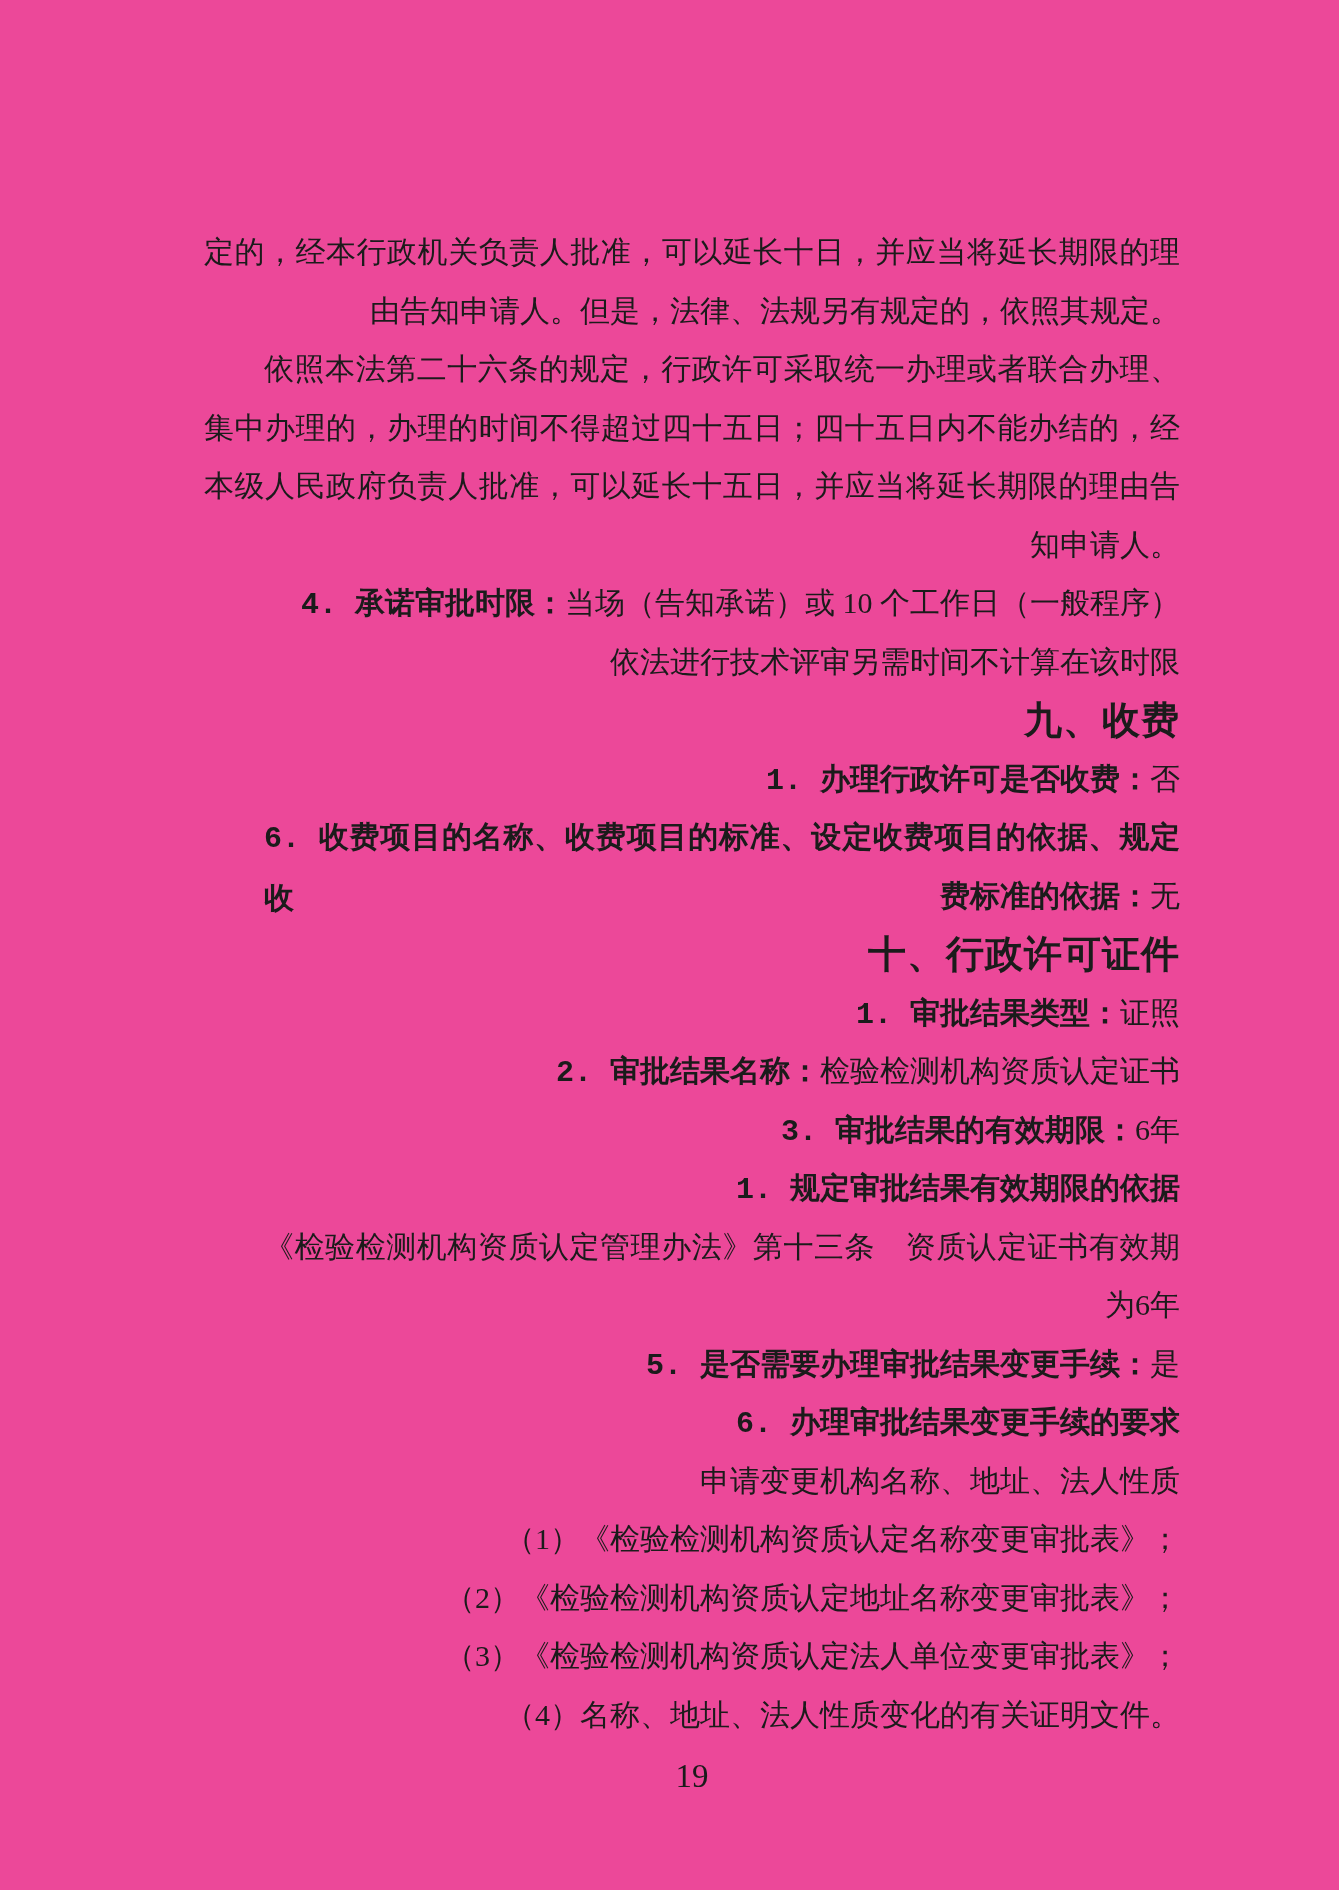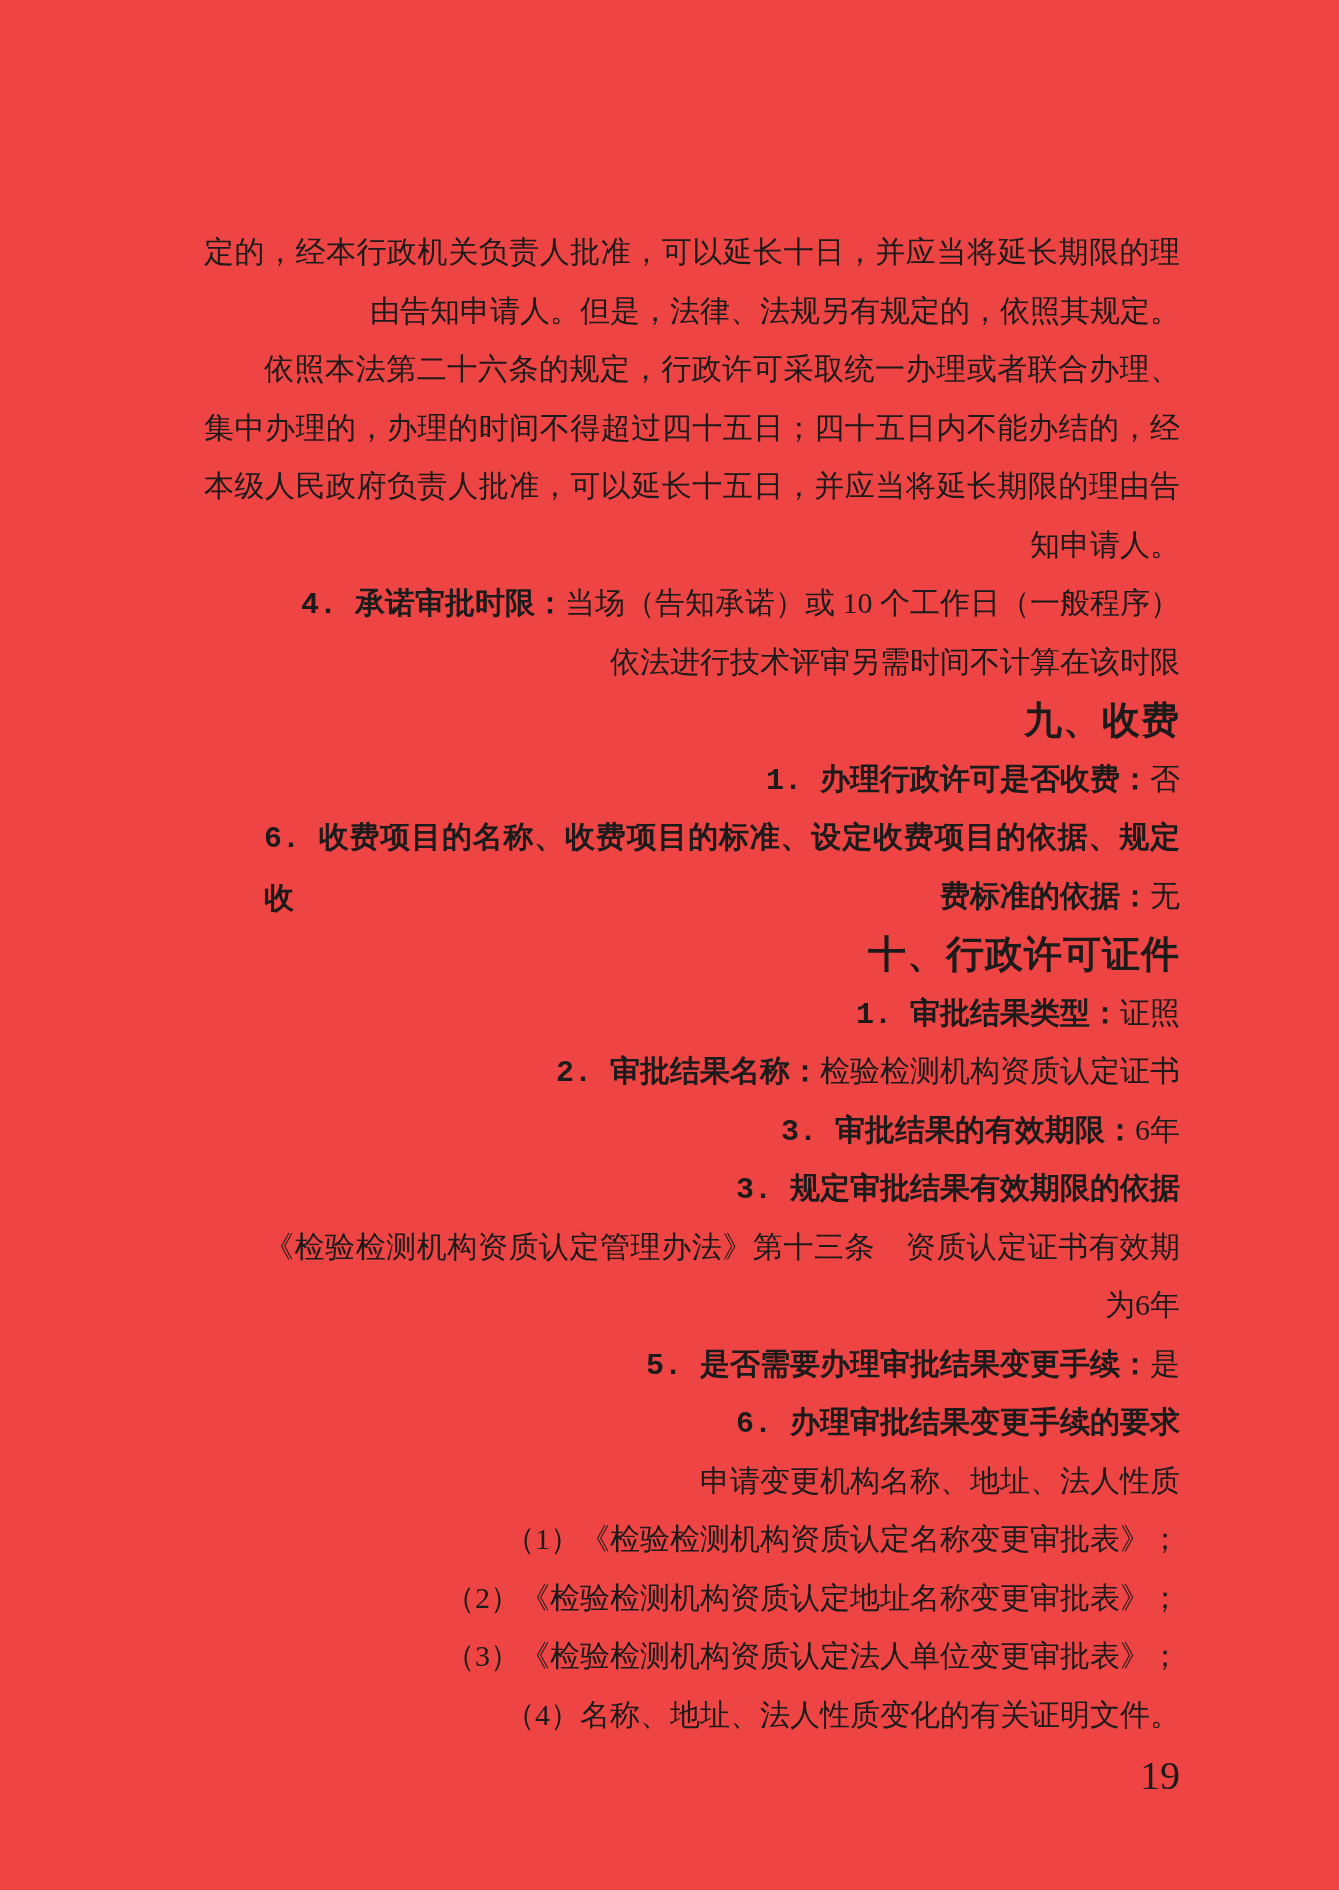--- a/index.html
+++ b/index.html
@@ -43,48 +43,48 @@
     letter-spacing: 1px;
     font-weight: bold;
   }
   .seg-b { font-weight: bold; font-family: Liberation Mono, monospace; }
   .seg-n { font-weight: normal; }
   .page-number {
     position: absolute;
     left: 204px;
     top: 1756px;
     width: 976px;
-    text-align: right;
-    font-size: 40px;
+    text-align: center;
+    font-size: 33px;
     line-height: 40px;
     color: #1b1b1b;
   }
 </style>
 </head>
 <body>
 
-<div class="page" style="background: #ef4444; color: rgb(27, 27, 27);">
+<div class="page" style="background: #ec4899; color: rgb(27, 27, 27);">
   <div class="text-block" id="text-block">
       <div class="line fill"><span class="seg-n">定的，经本行政机关负责人批准，可以延长十日，并应当将延长期限的理</span></div>
       <div class="line"><span class="seg-n">由告知申请人。但是，法律、法规另有规定的，依照其规定。</span></div>
       <div class="line indent fill"><span class="seg-n">依照本法第二十六条的规定，行政许可采取统一办理或者联合办理、</span></div>
       <div class="line fill"><span class="seg-n">集中办理的，办理的时间不得超过四十五日；四十五日内不能办结的，经</span></div>
       <div class="line fill"><span class="seg-n">本级人民政府负责人批准，可以延长十五日，并应当将延长期限的理由告</span></div>
       <div class="line"><span class="seg-n">知申请人。</span></div>
       <div class="line indent"><span class="seg-b">4. 承诺审批时限：</span><span class="seg-n">当场（告知承诺）或 10 个工作日（一般程序）</span></div>
       <div class="line indent"><span class="seg-n">依法进行技术评审另需时间不计算在该时限</span></div>
       <div class="line heading"><span class="seg-b">九、收费</span></div>
       <div class="line indent"><span class="seg-b">1. 办理行政许可是否收费：</span><span class="seg-n">否</span></div>
       <div class="line indent fill"><span class="seg-b">6. 收费项目的名称、收费项目的标准、设定收费项目的依据、规定收</span></div>
       <div class="line"><span class="seg-b">费标准的依据：</span><span class="seg-n">无</span></div>
       <div class="line heading"><span class="seg-b">十、行政许可证件</span></div>
       <div class="line indent"><span class="seg-b">1. 审批结果类型：</span><span class="seg-n">证照</span></div>
       <div class="line indent"><span class="seg-b">2. 审批结果名称：</span><span class="seg-n">检验检测机构资质认定证书</span></div>
       <div class="line indent"><span class="seg-b">3. 审批结果的有效期限：</span><span class="seg-n">6年</span></div>
-      <div class="line indent"><span class="seg-b">3. 规定审批结果有效期限的依据</span></div>
+      <div class="line indent"><span class="seg-b">1. 规定审批结果有效期限的依据</span></div>
       <div class="line indent fill"><span class="seg-n">《检验检测机构资质认定管理办法》第十三条　资质认定证书有效期</span></div>
       <div class="line"><span class="seg-n">为6年</span></div>
       <div class="line indent"><span class="seg-b">5. 是否需要办理审批结果变更手续：</span><span class="seg-n">是</span></div>
       <div class="line indent"><span class="seg-b">6. 办理审批结果变更手续的要求</span></div>
       <div class="line indent"><span class="seg-n">申请变更机构名称、地址、法人性质</span></div>
       <div class="line indent"><span class="seg-n">（1）《检验检测机构资质认定名称变更审批表》；</span></div>
       <div class="line indent"><span class="seg-n">（2）《检验检测机构资质认定地址名称变更审批表》；</span></div>
       <div class="line indent"><span class="seg-n">（3）《检验检测机构资质认定法人单位变更审批表》；</span></div>
       <div class="line indent"><span class="seg-n">（4）名称、地址、法人性质变化的有关证明文件。</span></div>
     </div>

